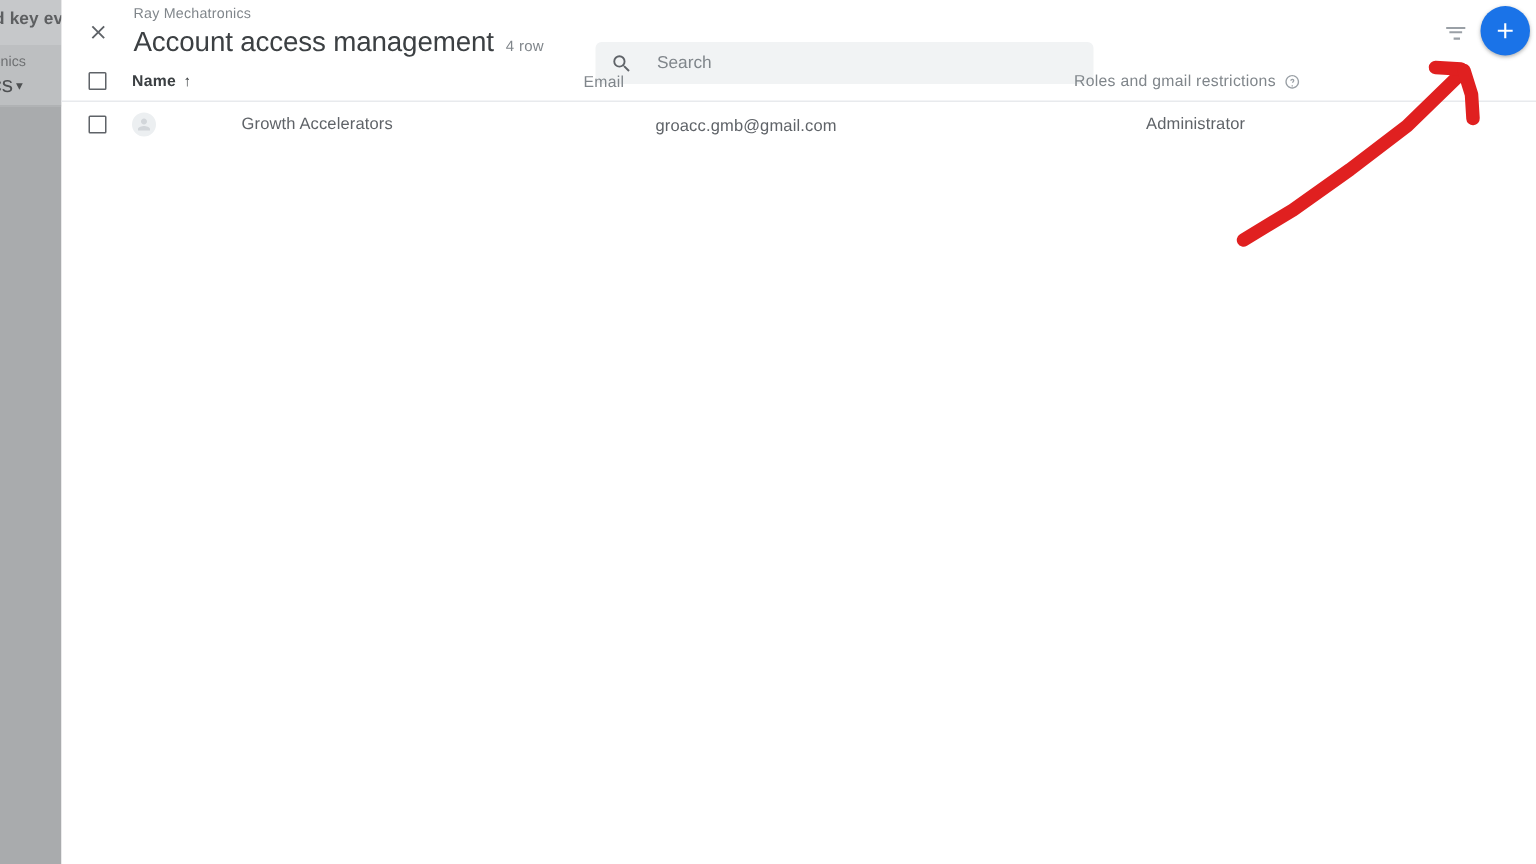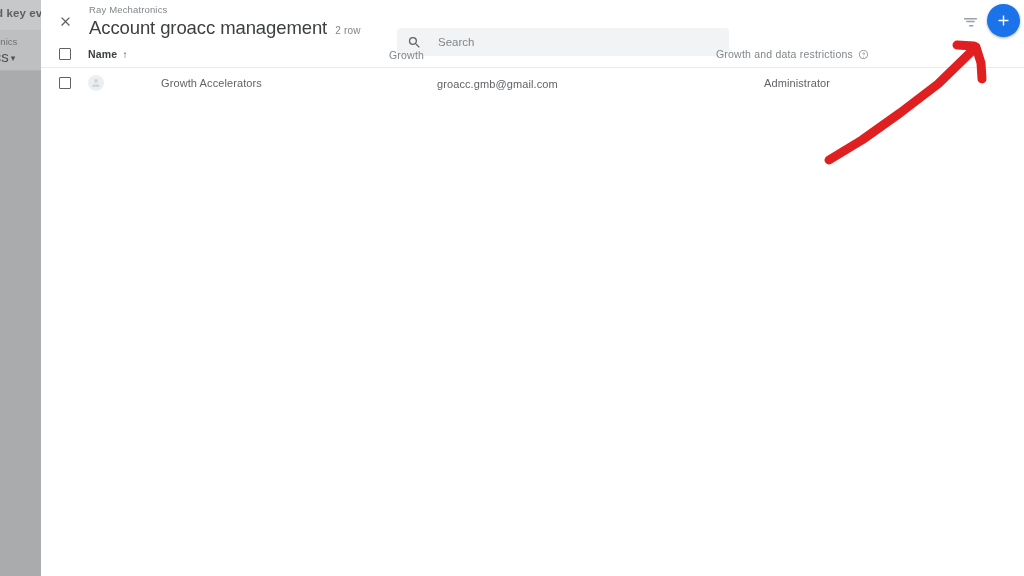--- a/index.html
+++ b/index.html
@@ -319,22 +319,22 @@
 
       <div class="close-btn">
         <svg width="15" height="15" viewBox="0 0 24 24">
           <path d="M19 6.41L17.59 5 12 10.59 6.41 5 5 6.41 10.59 12 5 17.59 6.41 19 12 13.41 17.59 19 19 17.59 13.41 12z" fill="#5f6368"></path>
         </svg>
       </div>
 
       <div class="title-block">
         <div class="account-name">Ray Mechatronics</div>
         <div class="title-row">
-          <span class="page-title">Account groacc management</span>
-          <span class="row-count">2 row</span>
+          <span class="page-title">Account access management</span>
+          <span class="row-count">4 row</span>
         </div>
       </div>
 
       <div class="search-box">
         <svg class="search-icon" width="15" height="15" viewBox="0 0 24 24">
           <path d="M15.5 14h-.79l-.28-.27A6.471 6.471 0 0 0 16 9.5 6.5 6.5 0 1 0 9.5 16c1.61 0 3.09-.59 4.23-1.57l.27.28v.79l5 4.99L20.49 19l-4.99-5zm-6 0C7.01 14 5 11.99 5 9.5S7.01 5 9.5 5 14 7.01 14 9.5 11.99 14 9.5 14z" fill="#5f6368"></path>
         </svg>
         <input class="search-input" type="text" placeholder="Search" value="" style="">
       </div>
 
@@ -355,24 +355,24 @@
 
       <div class="t-row t-head">
         <div class="cb-cell">
           <div class="checkbox"></div>
         </div>
         <div class="col-name">
           <span class="th active">Name</span>
           <span class="sort-arrow">↑</span>
         </div>
         <div class="col-email">
-          <span class="th">Growth</span>
+          <span class="th">Email</span>
         </div>
         <div class="col-roles">
-          <span class="th">Growth and data restrictions</span>
+          <span class="th">Roles and gmail restrictions</span>
           <svg class="help-icon" width="11" height="11" viewBox="0 0 24 24">
             <path d="M12 2C6.48 2 2 6.48 2 12s4.48 10 10 10 10-4.48 10-10S17.52 2 12 2zm0 18c-4.41 0-8-3.59-8-8s3.59-8 8-8 8 3.59 8 8-3.59 8-8 8zm-1-3h2v2h-2v-2zm1.07-9.5c-1.66 0-3 1.34-3 3h2c0-.55.45-1 1-1s1 .45 1 1c0 1-1.5 1.12-1.5 3h2c0-1.37 1.5-1.75 1.5-3.5 0-1.38-1.12-2.5-2.5-2.5z" fill="#9aa0a6"></path>
           </svg>
         </div>
       </div>
 
       <div class="t-row t-body-row">
         <div class="cb-cell">
           <div class="checkbox"></div>
         </div>

